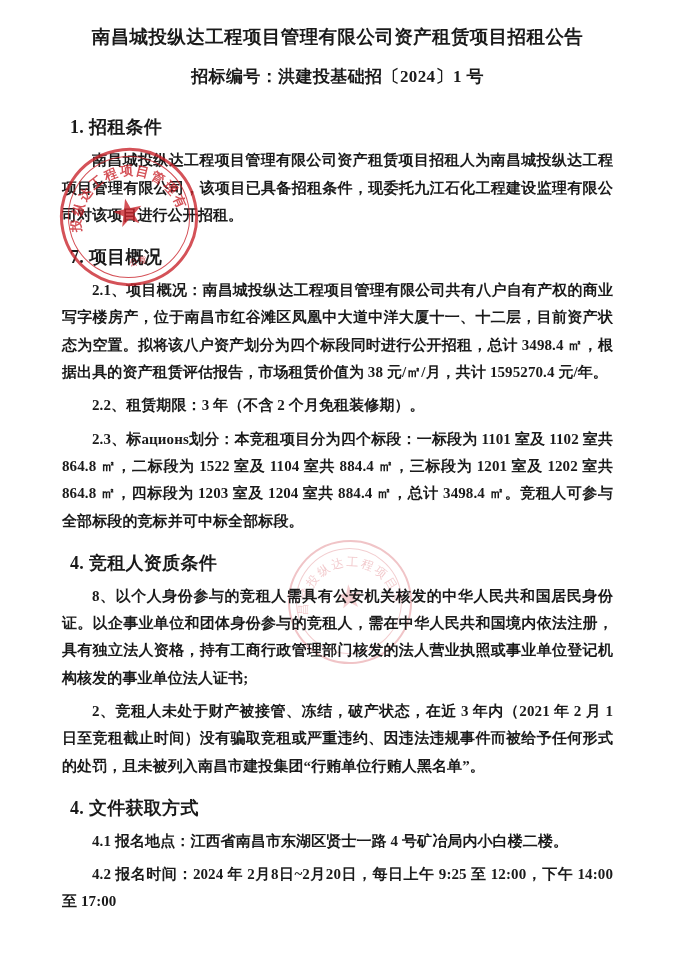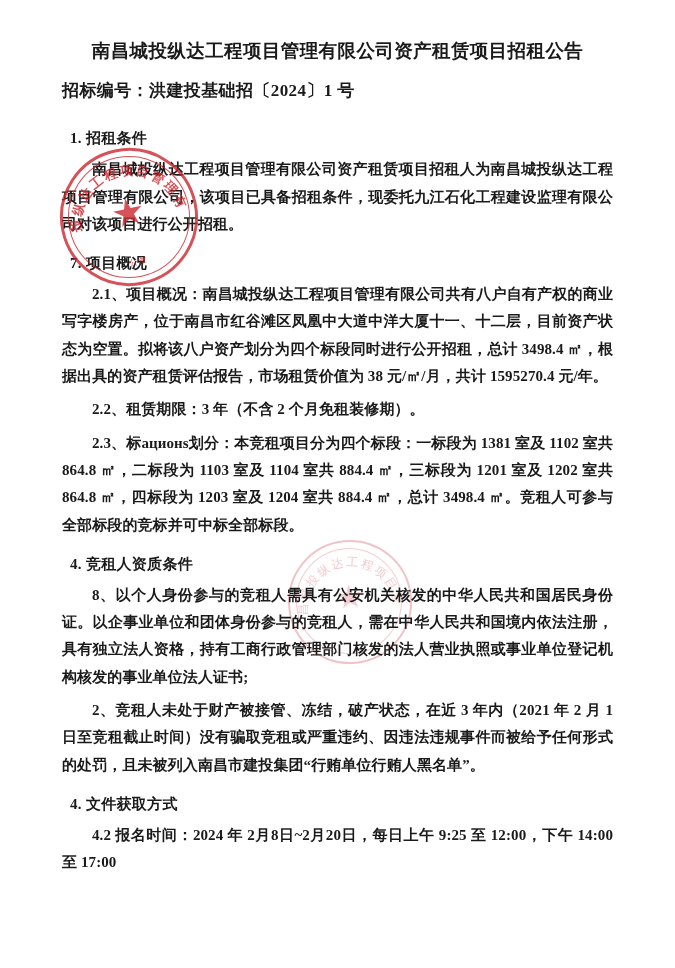--- a/index.html
+++ b/index.html
@@ -17,42 +17,43 @@
   }
   .page {
     position: relative;
     width: 675px;
     height: 968px;
     padding: 0;
     box-sizing: border-box;
   }
   .doc-body {
     position: relative;
-    padding: 38px 62px 0 62px;
+    padding: 24px 62px 0 62px;
     box-sizing: border-box;
     z-index: 2;
   }
   .title {
     text-align: center;
     font-size: 18.5px;
     font-weight: bold;
     letter-spacing: 0.4px;
     line-height: 1.5;
     margin: 0 0 4px 0;
     font-family: "Liberation Serif", serif;
   }
   .subtitle {
+    text-align: center;
     font-size: 17px;
     font-weight: bold;
     letter-spacing: 0.4px;
     line-height: 1.5;
     margin: 12px 0 26px 0;
   }
   h2.section {
-    font-size: 15px;
+    font-size: 18px;
     font-weight: bold;
     margin: 16px 0 8px 0;
     padding-left: 8px;
     letter-spacing: 0.3px;
   }
   p.para {
     font-size: 15px;
     line-height: 1.82;
     margin: 0 0 6px 0;
     text-align: justify;
@@ -199,23 +200,24 @@
 
     <div class="title">南昌城投纵达工程项目管理有限公司资产租赁项目招租公告</div>
     <div class="subtitle">招标编号：洪建投基础招〔2024〕1 号</div>
 
     <h2 class="section">1. 招租条件</h2>
     <p class="para">南昌城投纵达工程项目管理有限公司资产租赁项目招租人为南昌城投纵达工程项目管理有限公司，该项目已具备招租条件，现委托九江石化工程建设监理有限公司对该项目进行公开招租。</p>
 
     <h2 class="section">7. 项目概况</h2>
     <p class="para">2.1、项目概况：南昌城投纵达工程项目管理有限公司共有八户自有产权的商业写字楼房产，位于南昌市红谷滩区凤凰中大道中洋大厦十一、十二层，目前资产状态为空置。拟将该八户资产划分为四个标段同时进行公开招租，总计 3498.4 ㎡，根据出具的资产租赁评估报告，市场租赁价值为 38 元/㎡/月，共计 1595270.4 元/年。</p>
     <p class="para">2.2、租赁期限：3 年（不含 2 个月免租装修期）。</p>
-    <p class="para">2.3、标ационs划分：本竞租项目分为四个标段：一标段为 1381 室及 1102 室共 864.8 ㎡，二标段为 1103 室及 1104 室共 884.4 ㎡，三标段为 1201 室及 1202 室共 864.8 ㎡，四标段为 1203 室及 1204 室共 884.4 ㎡，总计 3498.4 ㎡。竞租人可参与全部标段的竞标并可中标全部标段。</p>
+    <p class="para">2.3、标ационs划分：本竞租项目分为四个标段：一标段为 1101 室及 1102 室共 864.8 ㎡，二标段为 1522 室及 1104 室共 884.4 ㎡，三标段为 1201 室及 1202 室共 864.8 ㎡，四标段为 1203 室及 1204 室共 884.4 ㎡，总计 3498.4 ㎡。竞租人可参与全部标段的竞标并可中标全部标段。</p>
 
     <h2 class="section">4. 竞租人资质条件</h2>
     <p class="para">8、以个人身份参与的竞租人需具有公安机关核发的中华人民共和国居民身份证。以企事业单位和团体身份参与的竞租人，需在中华人民共和国境内依法注册，具有独立法人资格，持有工商行政管理部门核发的法人营业执照或事业单位登记机构核发的事业单位法人证书;</p>
     <p class="para">2、竞租人未处于财产被接管、冻结，破产状态，在近 3 年内（2021 年 2 月 1 日至竞租截止时间）没有骗取竞租或严重违约、因违法违规事件而被给予任何形式的处罚，且未被列入南昌市建投集团“行贿单位行贿人黑名单”。</p>
 
     <h2 class="section">4. 文件获取方式</h2>
+    <p class="para">4.1 报名地点：江西省南昌市东湖区贤士一路 4 号矿冶局内小白楼二楼。</p>
     <p class="para">4.2 报名时间：2024 年 2月8日~2月20日，每日上午 9:25 至 12:00，下午 14:00 至 17:00</p>
 
   </div>
 </div>
 
 </body></html>

